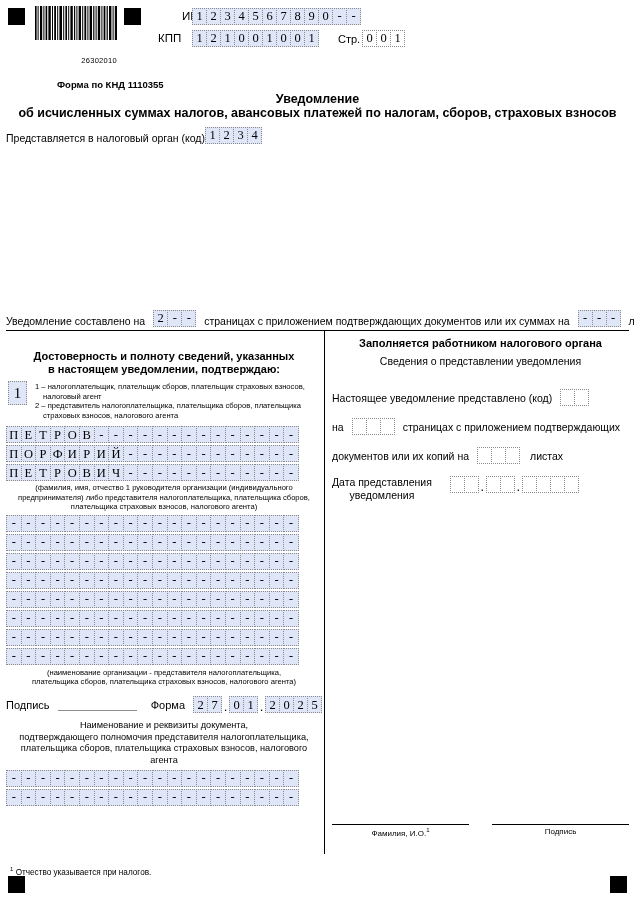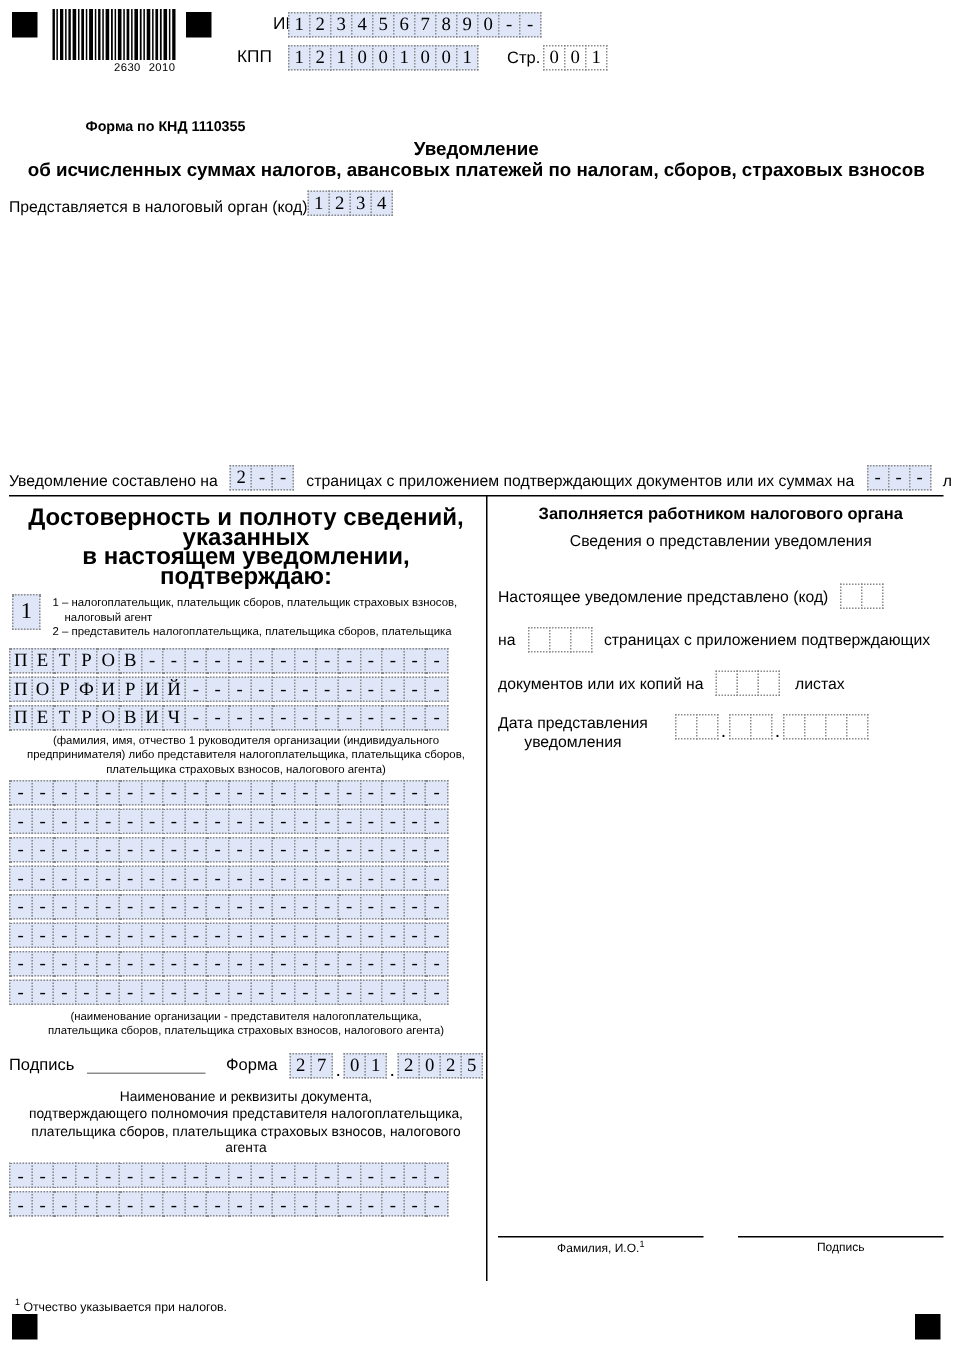--- a/index.html
+++ b/index.html
@@ -14,22 +14,22 @@
   
   .corner{position:absolute;width:17px;height:17px;background:#000;}
   .corner.tl{left:8px;top:8px;}
   .corner.tr2{left:124px;top:8px;}
   .corner.bl{left:8px;top:876px;}
   .corner.br{left:610px;top:876px;}
 
   
   .barcode-wrap{position:absolute;left:34px;top:6px;width:85px;}
   .barcode{height:34px;width:85px;display:block;}
-  .barcode-nums{display:flex;justify-content:space-between;
-    font-size:7.5px;letter-spacing:.3px;margin-top:0px;padding:0 2px;margin-left:40px;}
+  .barcode-nums{display:flex;justify-content:flex-end;
+    font-size:7.5px;letter-spacing:.3px;margin-top:0px;padding:16px 2px;margin-left:40px;}
 
   
   .cells{display:inline-flex;vertical-align:middle;}
   .cell{
     width:15px;height:17px;
     border:1px dotted #8a8a8a;
     margin-left:-1px;
     box-sizing:border-box;
     display:flex;align-items:center;justify-content:center;
     font-size:12.5px;line-height:1;
@@ -64,22 +64,22 @@
   .made-cells{margin:0 8px;}
 
   
   .frame{position:absolute;left:6px;top:330px;width:623px;height:524px;
     border-top:1.4px solid #000;border-bottom:0;}
   .vdiv{position:absolute;left:324px;top:330px;width:0;height:524px;
     border-left:1.2px solid #000;}
 
   
   .lcol{position:absolute;left:6px;top:334px;width:316px;}
-  .lhead{text-align:center;font-size:16px;font-weight:bold;line-height:13px;
-    margin-top:5px;}
+  .lhead{text-align:center;font-size:11px;font-weight:bold;line-height:13px;
+    margin-top:16px;}
   .conf-row{display:flex;margin-top:5px;}
   .conf-code{margin-left:2px;}
   .conf-code .cell{width:19px;height:24px;font-size:15px;}
   .conf-text{font-size:7.6px;line-height:9.6px;margin-left:8px;padding-top:1px;}
   .conf-text div{white-space:nowrap;}
   .conf-text .ind{padding-left:8px;}
 
   
   .namerows{margin-top:6px;}
   .rowline{display:flex;margin-bottom:2px;}
@@ -249,20 +249,21 @@
     </div>
 
     <div class="conf-row">
       <span class="cells conf-code">
           <span class="cell filled">1</span>
         </span>
       <div class="conf-text">
         <div>1 – налогоплательщик, плательщик сборов, плательщик страховых взносов,</div>
         <div class="ind">налоговый агент</div>
         <div>2 – представитель налогоплательщика, плательщика сборов, плательщика</div>
+        <div class="ind">страховых взносов, налогового агента</div>
       </div>
     </div>
 
     <div class="namerows">
         <div class="rowline">
           <span class="cell filled">П</span>
           <span class="cell filled">Е</span>
           <span class="cell filled">Т</span>
           <span class="cell filled">Р</span>
           <span class="cell filled">О</span>

